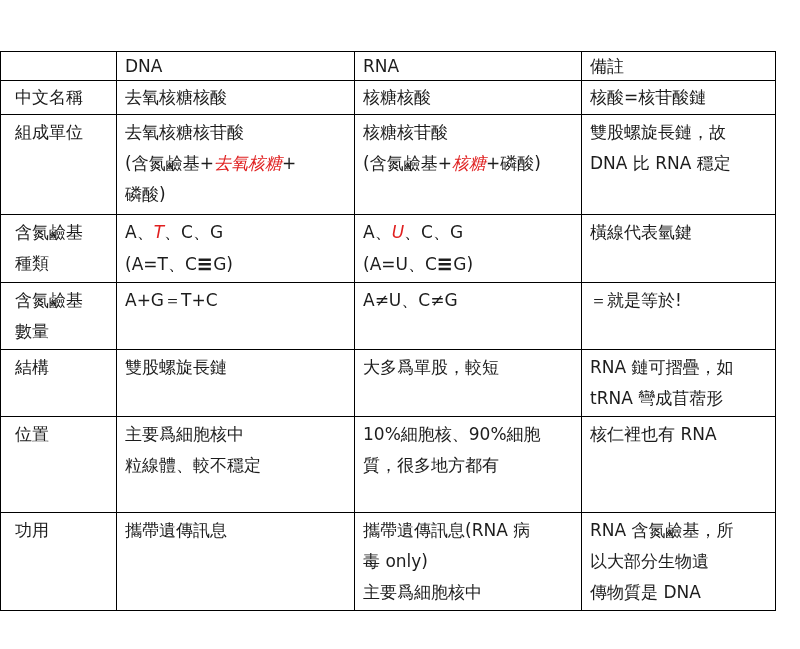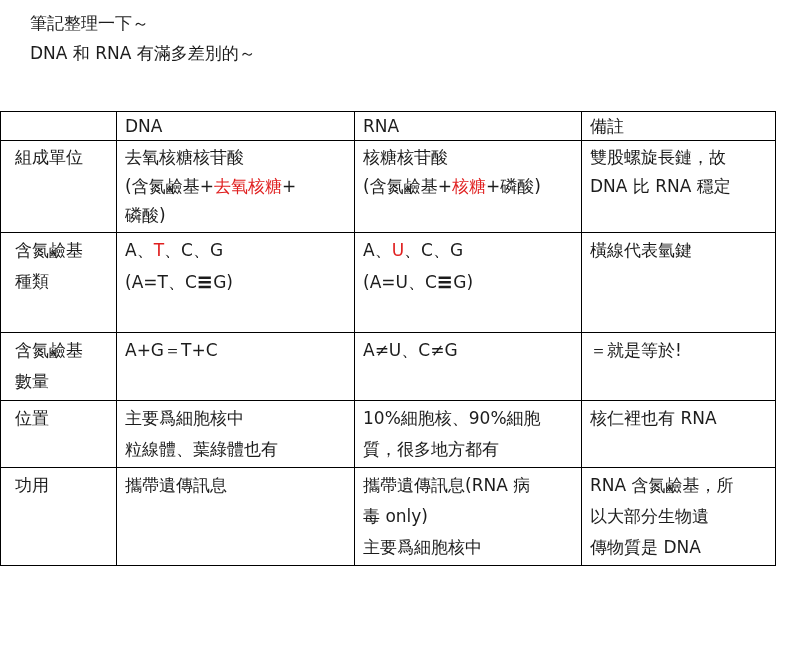--- a/index.html
+++ b/index.html
@@ -53,55 +53,65 @@
   table.cmp thead th { height: 28px; line-height: 24px; }
   table.cmp td.rowlabel { padding-left: 14px; }
   tbody tr:nth-child(1) td { height: 34px; line-height: 29px; }
   tbody tr:nth-child(2) td { height: 100px; }
   tbody tr:nth-child(3) td { height: 68px; }
   tbody tr:nth-child(4) td { height: 65px; }
   tbody tr:nth-child(5) td { height: 65px; }
   tbody tr:nth-child(6) td { height: 96px; }
   tbody tr:nth-child(7) td { height: 92px; }
   .line { white-space: pre-wrap; }
-  span.red { color: var(--red, #e01f1f); }
+  span.red { color: var(--red, #e01f1f); font-style: italic; }
   span.triple {
     font-weight: 900;
     font-size: 1.15em;
     letter-spacing: 0;
     transform: scaleY(1.1);
     display: inline-block;
   }
 </style>
 </head>
 <body>
 
 <div class="page">
-  <div class="titles">
-    <div class="title-line">筆記整理一下～</div>
-    <div class="title-line">DNA 和 RNA 有滿多差別的～</div>
-  </div>
   <table class="cmp">
     <colgroup>
       <col class="c1">
         <col class="c2">
         <col class="c3">
         <col class="c4">
     </colgroup>
     <thead>
       <tr id="header-row">
           <th></th>
           <th>DNA</th>
           <th>RNA</th>
           <th>備註</th>
         </tr>
     </thead>
     <tbody id="table-body">
         <tr>
           <td class="rowlabel">
+            <div class="line"><span>中文名稱</span></div>
+          </td>
+          <td>
+            <div class="line"><span>去氧核糖核酸</span></div>
+          </td>
+          <td>
+            <div class="line"><span>核糖核酸</span></div>
+          </td>
+          <td>
+            <div class="line"><span>核酸=核苷酸鏈</span></div>
+          </td>
+        </tr>
+        <tr>
+          <td class="rowlabel">
             <div class="line"><span>組成單位</span></div>
           </td>
           <td>
             <div class="line"><span>去氧核糖核苷酸</span></div>
             <div class="line"><span>(含氮鹼基+</span><span class="red">去氧核糖</span><span>+</span></div>
             <div class="line"><span>磷酸)</span></div>
           </td>
           <td>
             <div class="line"><span>核糖核苷酸</span></div>
             <div class="line"><span>(含氮鹼基+</span><span class="red">核糖</span><span>+磷酸)</span></div>
@@ -138,25 +148,40 @@
           </td>
           <td>
             <div class="line"><span>A≠U、C≠G</span></div>
           </td>
           <td>
             <div class="line"><span>＝就是等於!</span></div>
           </td>
         </tr>
         <tr>
           <td class="rowlabel">
+            <div class="line"><span>結構</span></div>
+          </td>
+          <td>
+            <div class="line"><span>雙股螺旋長鏈</span></div>
+          </td>
+          <td>
+            <div class="line"><span>大多爲單股，較短</span></div>
+          </td>
+          <td>
+            <div class="line"><span>RNA 鏈可摺疊，如</span></div>
+            <div class="line"><span>tRNA 彎成苜蓿形</span></div>
+          </td>
+        </tr>
+        <tr>
+          <td class="rowlabel">
             <div class="line"><span>位置</span></div>
           </td>
           <td>
             <div class="line"><span>主要爲細胞核中</span></div>
-            <div class="line"><span>粒線體、葉綠體也有</span></div>
+            <div class="line"><span>粒線體、較不穩定</span></div>
           </td>
           <td>
             <div class="line"><span>10%細胞核、90%細胞</span></div>
             <div class="line"><span>質，很多地方都有</span></div>
           </td>
           <td>
             <div class="line"><span>核仁裡也有 RNA</span></div>
           </td>
         </tr>
         <tr>

